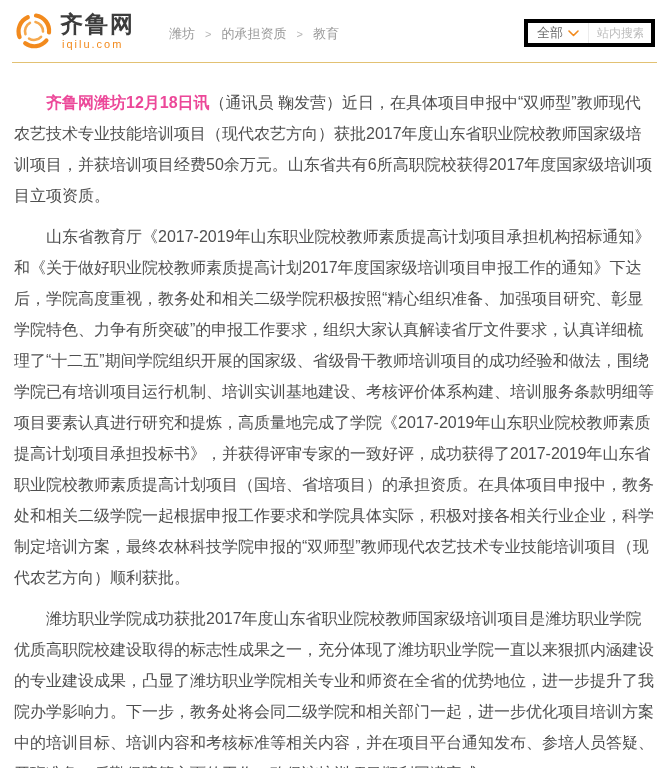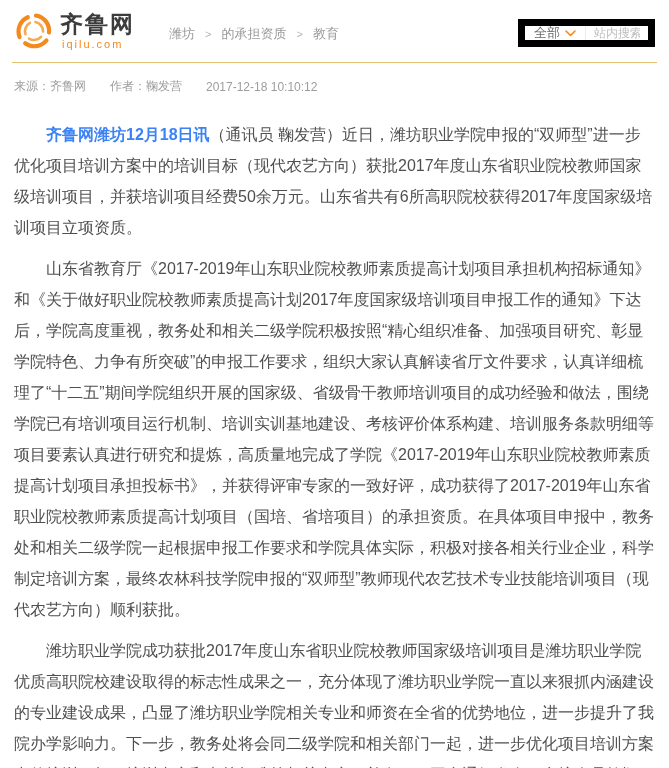--- a/index.html
+++ b/index.html
@@ -22,21 +22,21 @@
   .logo{display:flex;align-items:center;cursor:pointer;}
   .logo-icon{width:40px;height:40px;flex:0 0 auto;}
   .logo-text{margin-left:6px;display:flex;flex-direction:column;line-height:1;}
   .logo-title{font-size:23px;font-weight:bold;color:#3c3c3c;letter-spacing:2px;}
   .logo-sub{font-size:11px;color:var(--color-accent);letter-spacing:2px;margin-top:3px;padding-left:2px;}
   .breadcrumb{display:flex;align-items:center;margin-left:34px;font-size:13px;color:#9a9a9a;margin-top:6px;}
   .crumb{cursor:pointer;}
   .crumb-sep{margin:0 10px;color:#b5b5b5;font-size:11px;}
   .searchbox{
     margin-left:auto;display:flex;align-items:center;height:28px;
-    border:7px solid #000000;background:#fff;margin-top:4px;
+    border:4px solid #000000;background:#fff;margin-top:4px;
   }
   .search-cat{
     display:flex;align-items:center;gap:5px;padding:0 9px;height:100%;
     font-size:13px;color:#6b6b6b;border-right:1px solid #ececec;cursor:pointer;white-space:nowrap;
   }
   .search-cat svg{display:block;}
   .search-input{
     border:none;outline:none;width:62px;padding:0 8px;font-size:12px;color:#4c1d95;
     font-family:"Liberation Sans","DejaVu Sans",sans-serif;
   }
@@ -48,21 +48,21 @@
   .article-title{
     margin:33px 0 0;font-size:28px;line-height:40px;font-weight:bold;
     color:var(--color-title);letter-spacing:0.5px;
   }
   .article-meta{
     display:flex;align-items:center;margin-top:15px;font-size:12px;color:var(--color-muted);
   }
   .article-meta .meta-item{margin-right:24px;}
   .article-body{margin-top:24px;font-size:16px;line-height:31px;color:var(--color-body);}
   .article-body p{margin:0 0 10px;text-indent:2em;}
-  .article-body b{color:#3b82f6;}
+  .article-body b{color:#ec4899;}
 </style>
 </head>
 <body>
 
 <div class="header">
   <div class="logo">
     <span class="logo-icon">
       <svg width="40" height="40" viewBox="0 0 40 40">
         <g fill="none" stroke="#f28a1d" stroke-linecap="round">
           <path d="M22 4.5 a15.5 15.5 0 0 1 13 17" stroke-width="4.2"></path>
@@ -96,24 +96,19 @@
       </svg>
     </span>
     <input class="search-input" type="text" placeholder="站内搜索" style="">
   </div>
 </div>
 
 <div class="gold-line"></div>
 
 <div class="article">
 
-  <div class="article-meta">
-    <span class="meta-item">来源：齐鲁网</span>
-    <span class="meta-item">作者：鞠发营</span>
-    <span class="meta-item">2017-12-18 10:10:12</span>
-  </div>
 
   <div class="article-body">
-    <p><b>齐鲁网潍坊12月18日讯</b><span>（通讯员 鞠发营）近日，潍坊职业学院申报的“双师型”进一步优化项目培训方案中的培训目标（现代农艺方向）获批2017年度山东省职业院校教师国家级培训项目，并获培训项目经费50余万元。山东省共有6所高职院校获得2017年度国家级培训项目立项资质。</span></p>
+    <p><b>齐鲁网潍坊12月18日讯</b><span>（通讯员 鞠发营）近日，在具体项目申报中“双师型”教师现代农艺技术专业技能培训项目（现代农艺方向）获批2017年度山东省职业院校教师国家级培训项目，并获培训项目经费50余万元。山东省共有6所高职院校获得2017年度国家级培训项目立项资质。</span></p>
     <p><b></b><span>山东省教育厅《2017-2019年山东职业院校教师素质提高计划项目承担机构招标通知》和《关于做好职业院校教师素质提高计划2017年度国家级培训项目申报工作的通知》下达后，学院高度重视，教务处和相关二级学院积极按照“精心组织准备、加强项目研究、彰显学院特色、力争有所突破”的申报工作要求，组织大家认真解读省厅文件要求，认真详细梳理了“十二五”期间学院组织开展的国家级、省级骨干教师培训项目的成功经验和做法，围绕学院已有培训项目运行机制、培训实训基地建设、考核评价体系构建、培训服务条款明细等项目要素认真进行研究和提炼，高质量地完成了学院《2017-2019年山东职业院校教师素质提高计划项目承担投标书》，并获得评审专家的一致好评，成功获得了2017-2019年山东省职业院校教师素质提高计划项目（国培、省培项目）的承担资质。在具体项目申报中，教务处和相关二级学院一起根据申报工作要求和学院具体实际，积极对接各相关行业企业，科学制定培训方案，最终农林科技学院申报的“双师型”教师现代农艺技术专业技能培训项目（现代农艺方向）顺利获批。</span></p>
     <p><b></b><span>潍坊职业学院成功获批2017年度山东省职业院校教师国家级培训项目是潍坊职业学院优质高职院校建设取得的标志性成果之一，充分体现了潍坊职业学院一直以来狠抓内涵建设的专业建设成果，凸显了潍坊职业学院相关专业和师资在全省的优势地位，进一步提升了我院办学影响力。下一步，教务处将会同二级学院和相关部门一起，进一步优化项目培训方案中的培训目标、培训内容和考核标准等相关内容，并在项目平台通知发布、参培人员答疑、开班准备、后勤保障等方面的工作，确保该培训项目顺利圆满完成。</span></p>
   </div>
 </div>
 
 </body></html>

